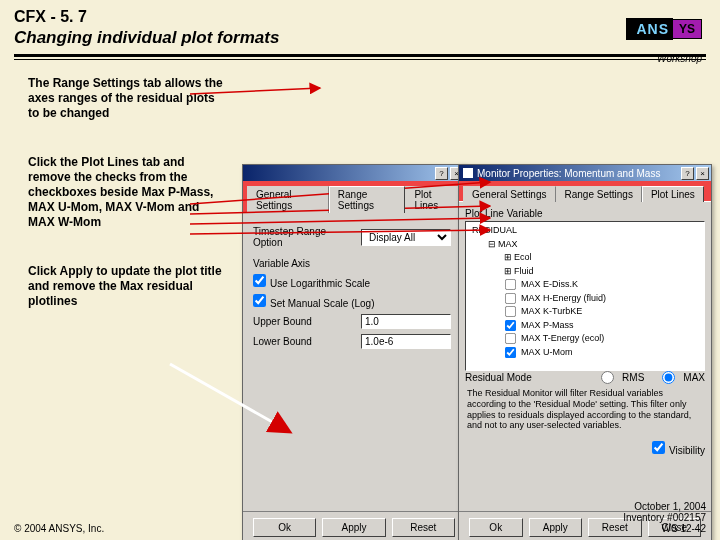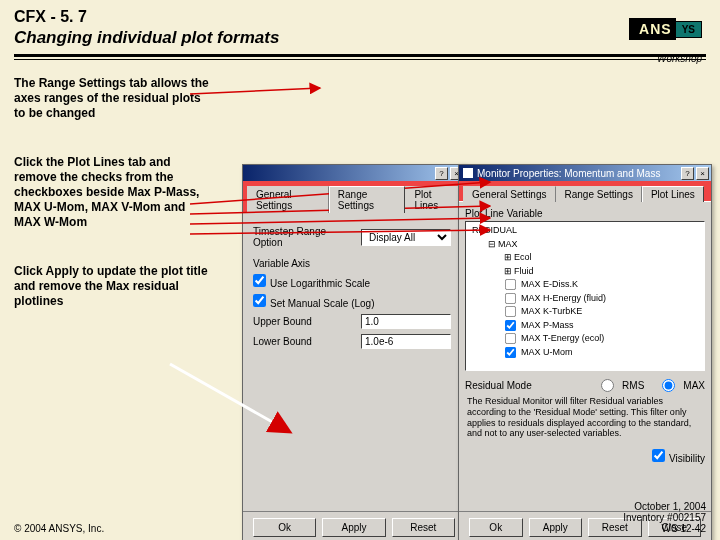--- a/index.html
+++ b/index.html
@@ -2,24 +2,24 @@
 <html><head>
 <meta charset="utf-8">
 <style>
   * { box-sizing: border-box; margin: 0; padding: 0; }
   body { width: 720px; height: 540px; background: #f5f0d8; font-family: Arial, sans-serif; position: relative; overflow: hidden; }
   .header { padding: 8px 14px 4px 14px; }
   .title-small { font-size: 16px; font-weight: bold; }
   .title-big { font-style: italic; font-weight: bold; font-size: 17px; margin-top: 2px; }
   .hr-dbl { border-top: 3px solid #000; border-bottom: 1px solid #000; height: 6px; margin-top: 6px; }
   .logo { position: absolute; top: 18px; right: 18px; display: flex; align-items: center; }
-  .logo-l { background:#000; color:#fef9c3; font-weight:bold; font-size:14px; padding:3px 4px 3px 10px; letter-spacing:1px; }
-  .logo-r { border:1px solid #000; background:#0f766e; font-weight:bold; font-size:10px; padding:2px 6px; margin-left:-1px; }
+  .logo-l { background:#000; color:#7dd3fc; font-weight:bold; font-size:14px; padding:3px 4px 3px 10px; letter-spacing:1px; }
+  .logo-r { border:1px solid #000; background:#a21caf; font-weight:bold; font-size:12px; padding:2px 6px; margin-left:-1px; }
   .workshop { position:absolute; top:53px; right:18px; font-style:italic; font-size:10px; }
-  .content { position: relative; padding: 12px 14px; height: 432px; }
+  .content { position: relative; padding: 12px 28px; height: 432px; }
   .side { width: 200px; }
   .side p { font-size: 12px; font-weight: bold; line-height: 1.25; margin-bottom: 34px; }
   .footer { position:absolute; bottom:0; left:0; right:0; display:flex; justify-content:space-between; align-items:flex-end; padding: 4px 14px 6px 14px; font-size:10px; }
   .footer .right { text-align:right; }
   .dialog { position:absolute; background:#d6d3ce; border:1px solid #666; box-shadow:2px 2px 4px rgba(0,0,0,0.3); font-family: Tahoma, sans-serif; font-size:10px; color:#000; }
   .win-title { background: linear-gradient(90deg,#0a246a,#a6caf0); color:#fff; height:16px; display:flex; align-items:center; padding:0 2px 0 4px; font-size:10px; }
   .win-title .spacer { flex:1; }
   .win-title .winbtn { width:13px; height:13px; background:#d6d3ce; border:1px solid #fff; border-right-color:#404040; border-bottom-color:#404040; margin-left:2px; display:flex; align-items:center; justify-content:center; font-size:8px; color:#000; }
   .tabs { display:flex; background:#ef4444; border-bottom:1px solid #fff; padding:4px 4px 0 4px; gap:0; }
   .tab { padding:2px 8px; font-size:10px; border:1px solid #808080; border-bottom:none; background:#d6d3ce; position:relative; top:1px; }
@@ -147,21 +147,21 @@
         <div class="ind3">
             <input type="checkbox" style="">
             <span>MAX T-Energy (ecol)</span>
           </div>
         <div class="ind3">
             <input type="checkbox" checked="" style="">
             <span>MAX U-Mom</span>
           </div>
 
       </div>
-      <div class="radio-row" style="margin-top:8px;">
+      <div class="radio-row" style="">
         <span>Residual Mode</span>
         <span style="flex:1"></span>
         <input type="radio" name="rm" style="">
           <span>RMS</span>
         <input type="radio" name="rm" checked="" style="">
           <span>MAX</span>
       </div>
       <div class="note">The Residual Monitor will filter Residual variables according to the 'Residual Mode' setting. This filter only applies to residuals displayed according to the standard, and not to any user-selected variables.</div>
       <div class="row" style="margin-top:6px;justify-content:flex-end;">
           <label><input type="checkbox" checked="" style=""><span>Visibility</span></label>

